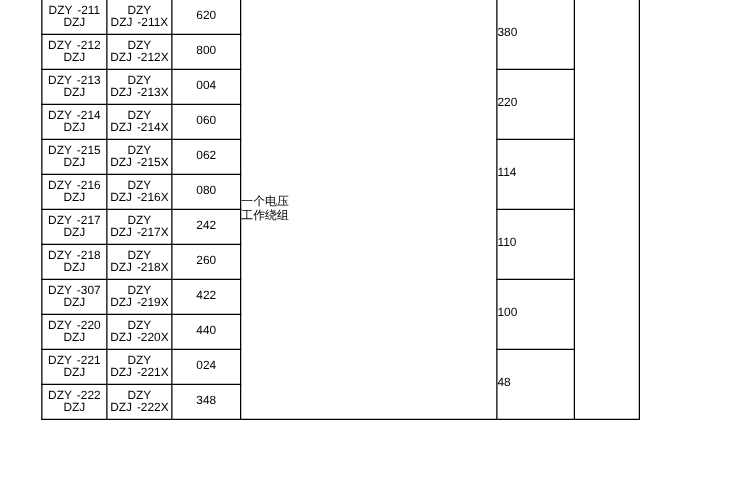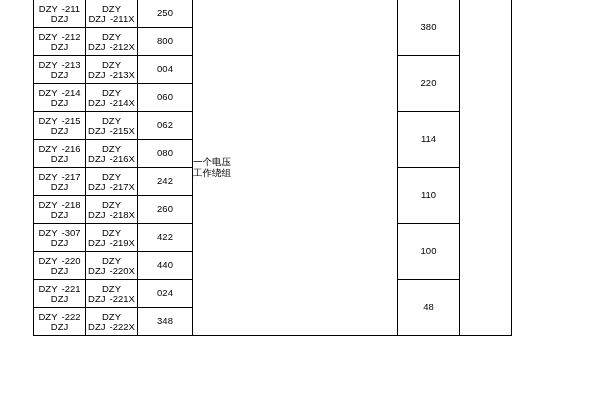--- a/index.html
+++ b/index.html
@@ -78,21 +78,20 @@
   .desc-cell .dl {
     display: block;
     text-align: left;
   }
   .valcell {
     font-size: 10px;
   }
   .val-inner {
     display: flex;
     align-items: center;
-    justify-content: center;
     height: 100%;
   }
 </style>
 </head>
 <body>
 
 <div class="page">
   <table class="spec">
     <colgroup>
       <col class="c-type">
@@ -120,21 +119,21 @@
           <div class="dual">
             <div class="line">
                 <span class="pre">DZY</span>
               </div>
             <div class="line">
                 <span class="pre">DZJ</span>
                 <span class="suf">-211X</span>
               </div>
           </div>
         </td>
-        <td class="numcell">250</td>
+        <td class="numcell">620</td>
         <td class="desc-cell" rowspan="12">
           <span class="dl">一个电压</span>
           <span class="dl">工作绕组</span>
         </td>
         <td class="valcell" rowspan="2">
           <div class="val-inner">
               <span>380</span>
             </div>
         </td>
         <td rowspan="12"></td>

